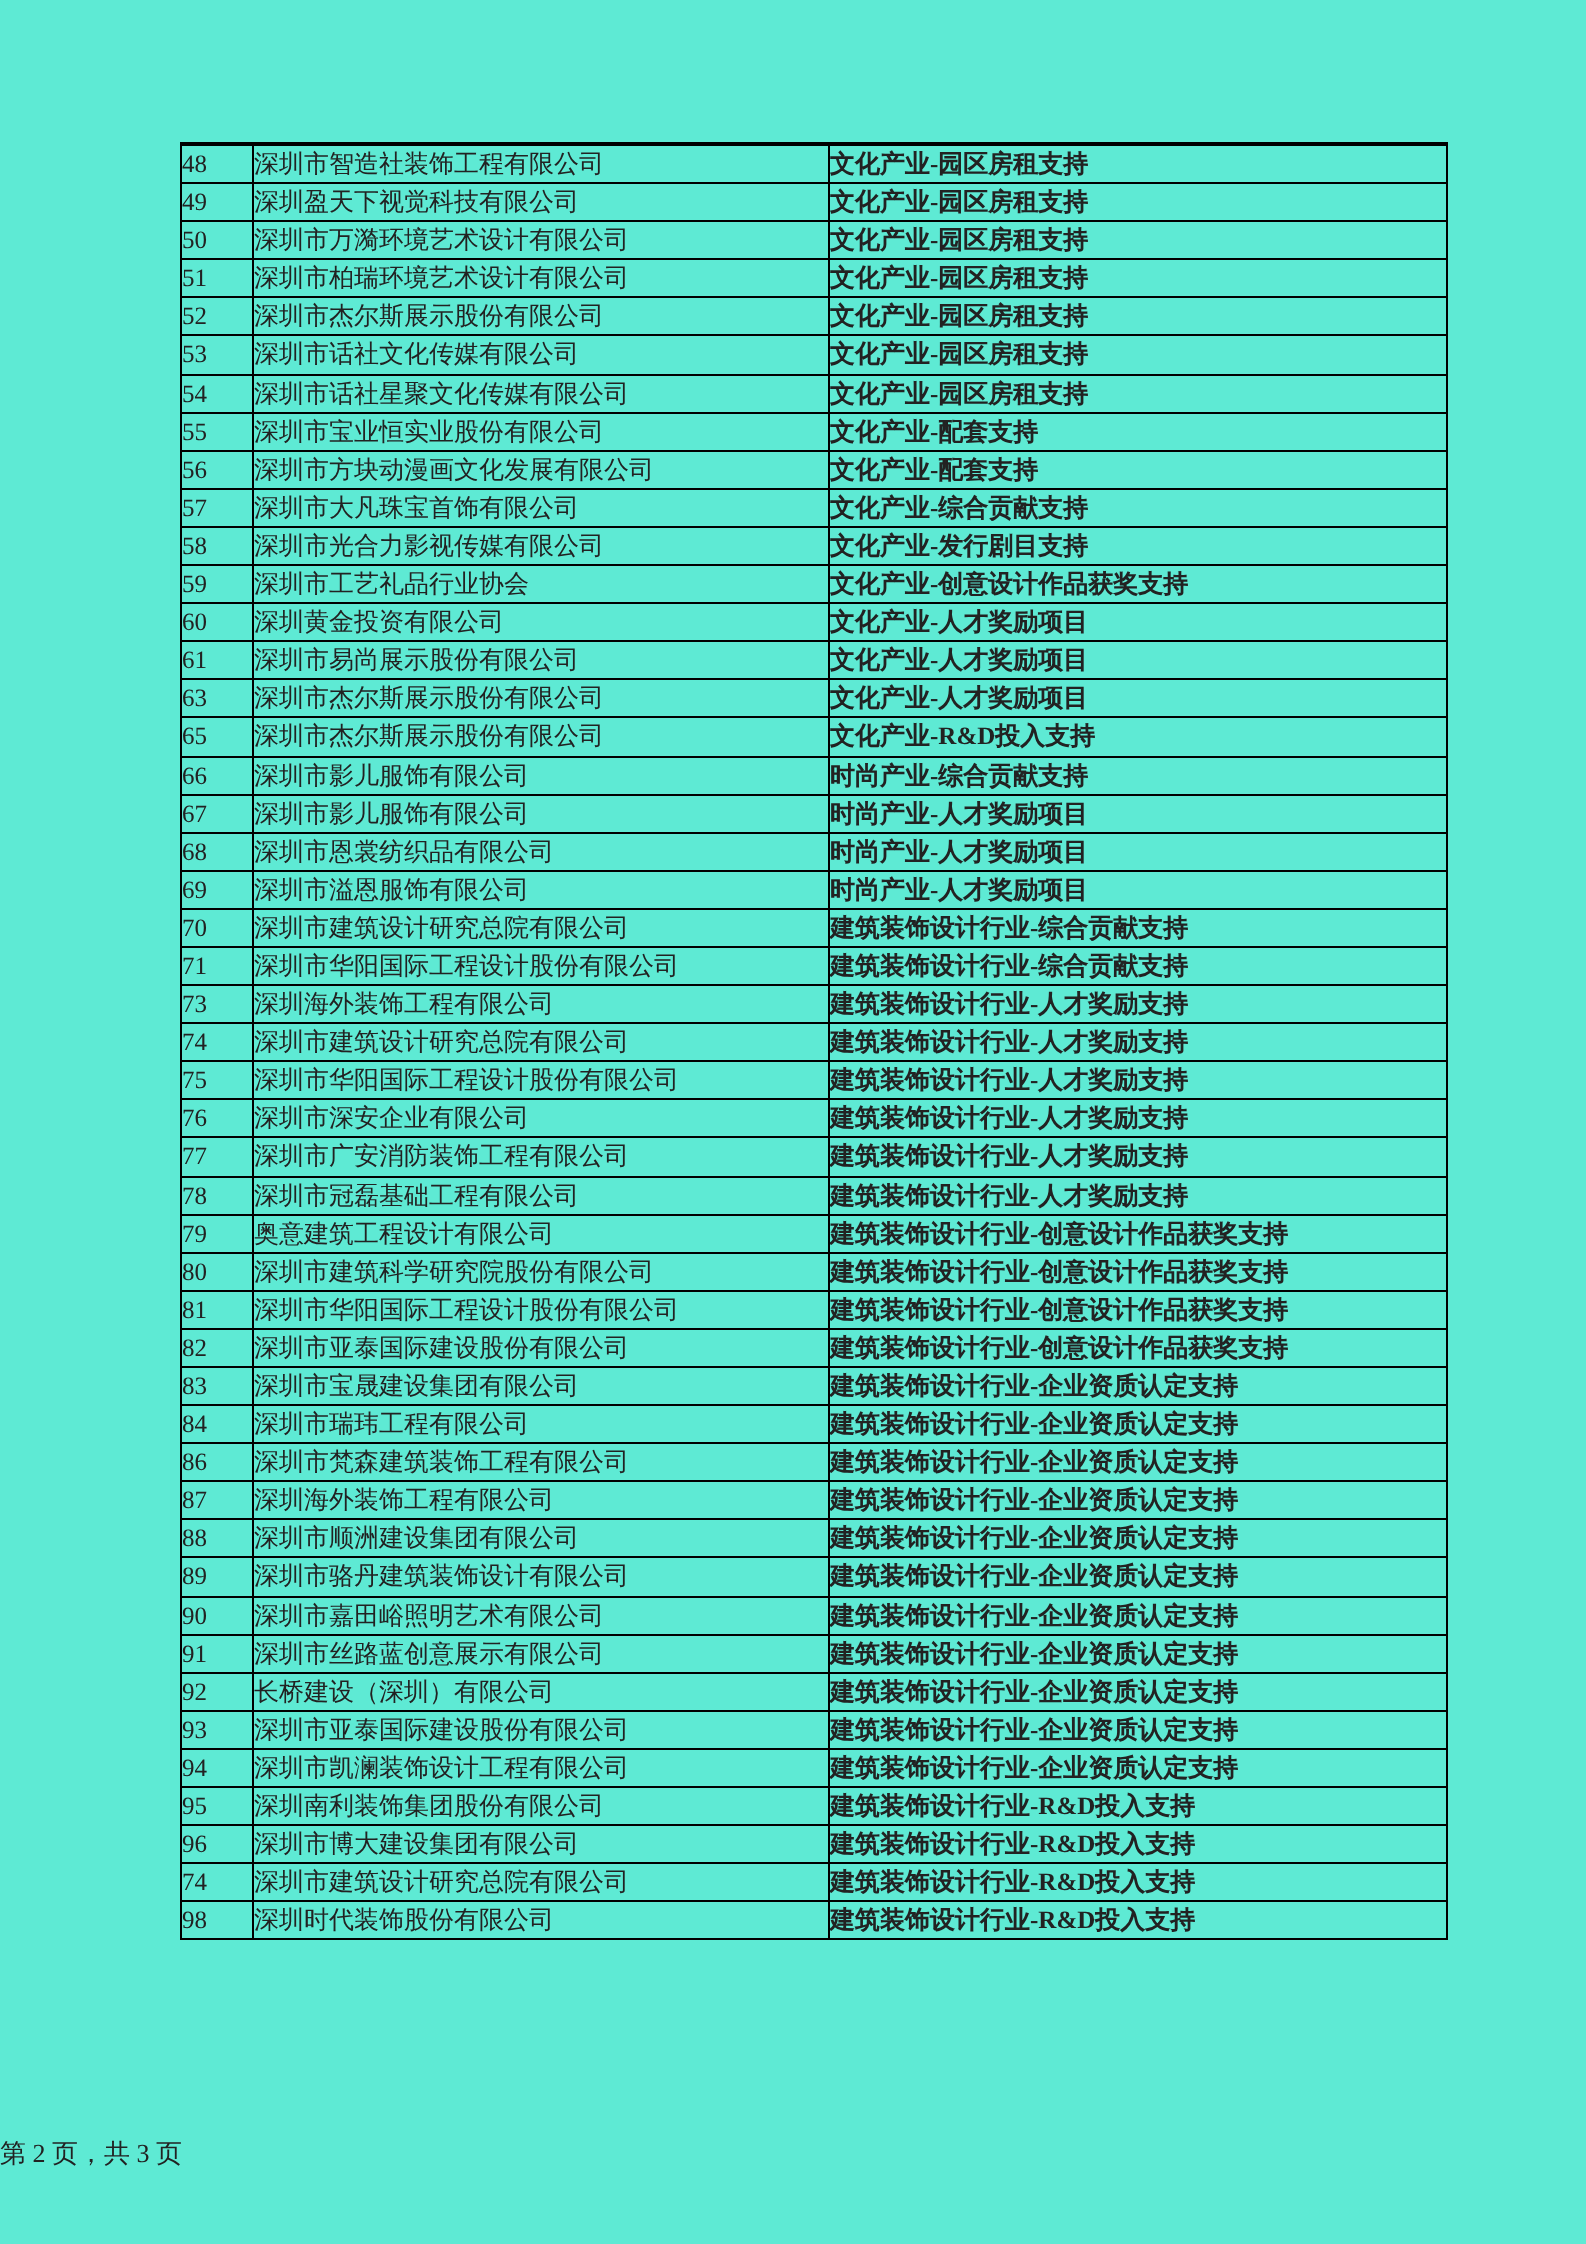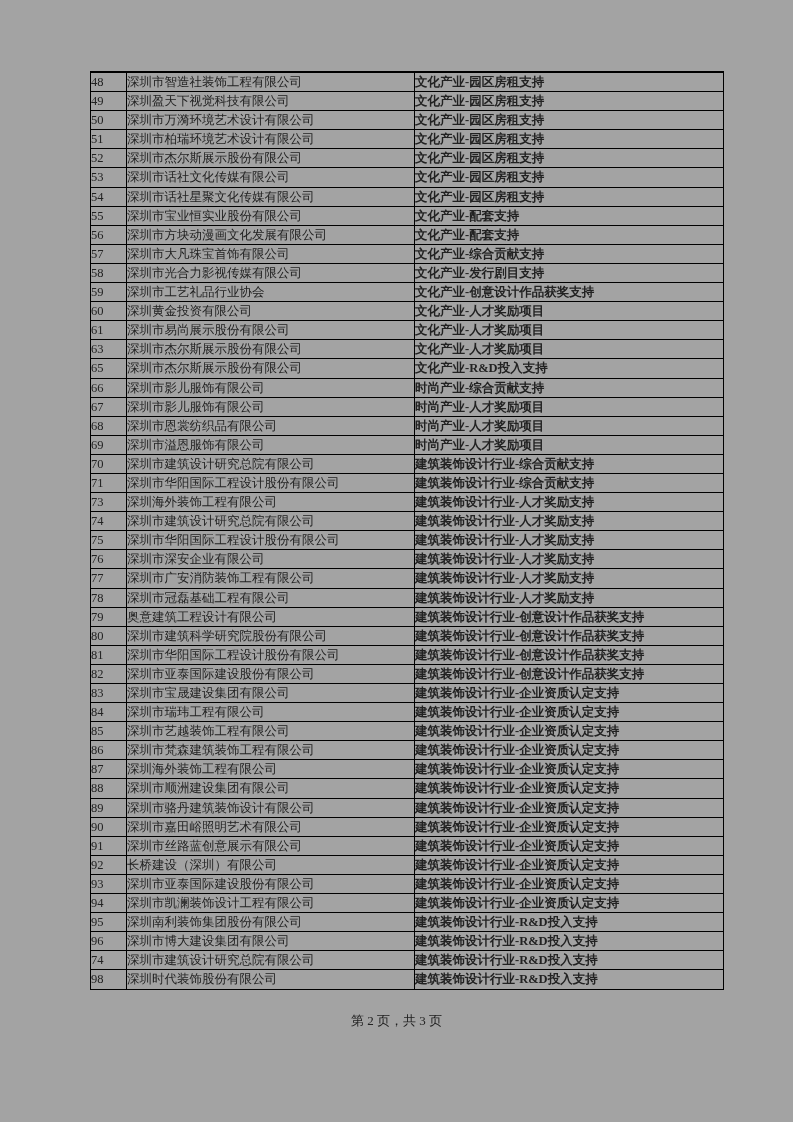--- a/index.html
+++ b/index.html
@@ -4,21 +4,21 @@
 <style>
   html, body {
     margin: 0;
     padding: 0;
     background: #ffffff;
   }
   .sheet {
     position: relative;
     width: 793px;
     height: 1122px;
-    background: #a3a3a3;
+    background: #5eead4;
     overflow: hidden;
     font-family: "Liberation Serif", "DejaVu Serif", serif;
   }
   table.grid {
     position: absolute;
     left: 90px;
     top: 71px;
     width: 633px;
     border-collapse: collapse;
     table-layout: fixed;
@@ -36,22 +36,22 @@
     overflow: hidden;
     vertical-align: middle;
   }
   td.col-no { padding-left: 4px; font-size: 13px; }
   td.col-company { padding-left: 6px; }
   td.col-category { padding-left: 6px; font-weight: bold; }
   .page-footer {
     position: absolute;
     left: 0;
     right: 0;
-    top: 1012px;
-    text-align: center;
+    top: 1068px;
+    text-align: left;
     font-size: 13px;
     color: #222222;
   }
 </style>
 </head>
 <body>
 
 <div class="sheet">
 
   <table class="grid">
@@ -225,25 +225,20 @@
       <td class="col-no">83</td>
       <td class="col-company">深圳市宝晟建设集团有限公司</td>
       <td class="col-category">建筑装饰设计行业-企业资质认定支持</td>
     </tr>
         <tr>
       <td class="col-no">84</td>
       <td class="col-company">深圳市瑞玮工程有限公司</td>
       <td class="col-category">建筑装饰设计行业-企业资质认定支持</td>
     </tr>
         <tr>
-      <td class="col-no">85</td>
-      <td class="col-company">深圳市艺越装饰工程有限公司</td>
-      <td class="col-category">建筑装饰设计行业-企业资质认定支持</td>
-    </tr>
-        <tr>
       <td class="col-no">86</td>
       <td class="col-company">深圳市梵森建筑装饰工程有限公司</td>
       <td class="col-category">建筑装饰设计行业-企业资质认定支持</td>
     </tr>
         <tr>
       <td class="col-no">87</td>
       <td class="col-company">深圳海外装饰工程有限公司</td>
       <td class="col-category">建筑装饰设计行业-企业资质认定支持</td>
     </tr>
         <tr>

